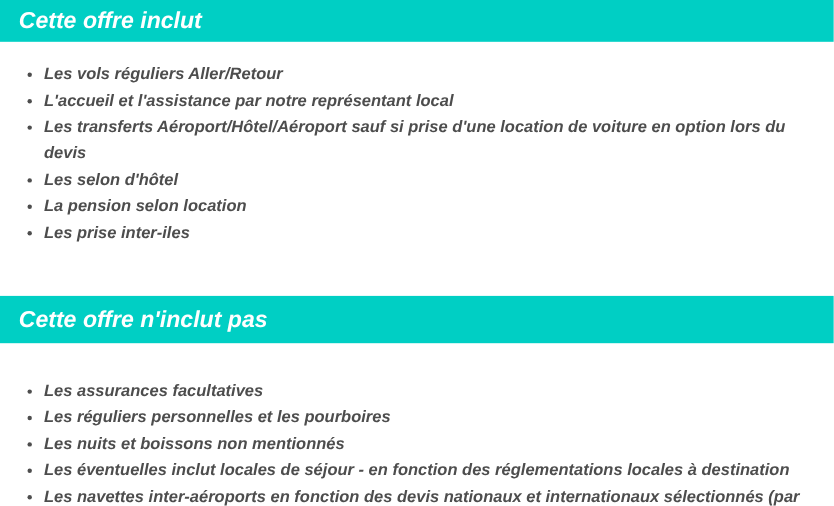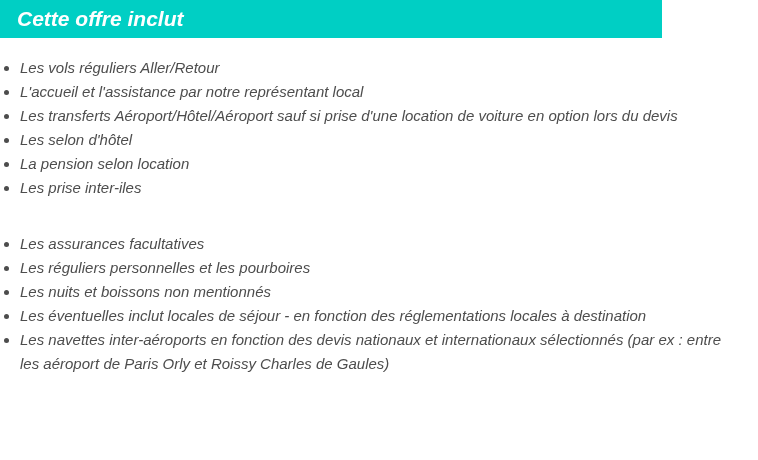--- a/index.html
+++ b/index.html
@@ -4,40 +4,41 @@
 <style>
   * { margin: 0; padding: 0; box-sizing: border-box; }
   html, body { background: #ffffff; }
   body {
     width: 758px;
     height: 460px;
     overflow: hidden;
     font-family: "Liberation Sans", sans-serif;
   }
   .section-header {
-    width: 662px;
+    width: 758px;
     background: #00CFC4;
     color: #ffffff;
     display: flex;
     align-items: center;
     padding-left: 17px;
     font-style: italic;
     font-weight: bold;
     font-size: 21px;
   }
   .section-header.first { height: 38px; }
   .section-header.second { height: 43px; margin-top: 45px; }
   ul.offer-list {
     list-style: disc outside;
-    padding-left: 20px;
+    padding-left: 40px;
     padding-right: 28px;
     color: #4D4D4D;
     font-style: italic;
     font-size: 15px;
     line-height: 24px;
+    font-weight: bold;
   }
   ul.offer-list.first { margin-top: 18px; }
   ul.offer-list.second { margin-top: 32px; }
   ul.offer-list li { margin: 0; }
 </style>
 </head>
 <body>
 
 <section>
   <header class="section-header first">
@@ -47,20 +48,23 @@
     <li>Les vols réguliers Aller/Retour</li>
     <li>L'accueil et l'assistance par notre représentant local</li>
     <li>Les transferts Aéroport/Hôtel/Aéroport sauf si prise d'une location de voiture en option lors du devis</li>
     <li>Les selon d'hôtel</li>
     <li>La pension selon location</li>
     <li>Les prise inter-iles</li>
   </ul>
 </section>
 
 <section>
+  <header class="section-header second">
+    <span>Cette offre n'inclut pas</span>
+  </header>
   <ul class="offer-list second">
     <li>Les assurances facultatives</li>
     <li>Les réguliers personnelles et les pourboires</li>
     <li>Les nuits et boissons non mentionnés</li>
     <li>Les éventuelles inclut locales de séjour - en fonction des réglementations locales à destination</li>
     <li>Les navettes inter-aéroports en fonction des devis nationaux et internationaux sélectionnés (par ex : entre les aéroport de Paris Orly et Roissy Charles de Gaules)</li>
   </ul>
 </section>
 
 </body></html>

